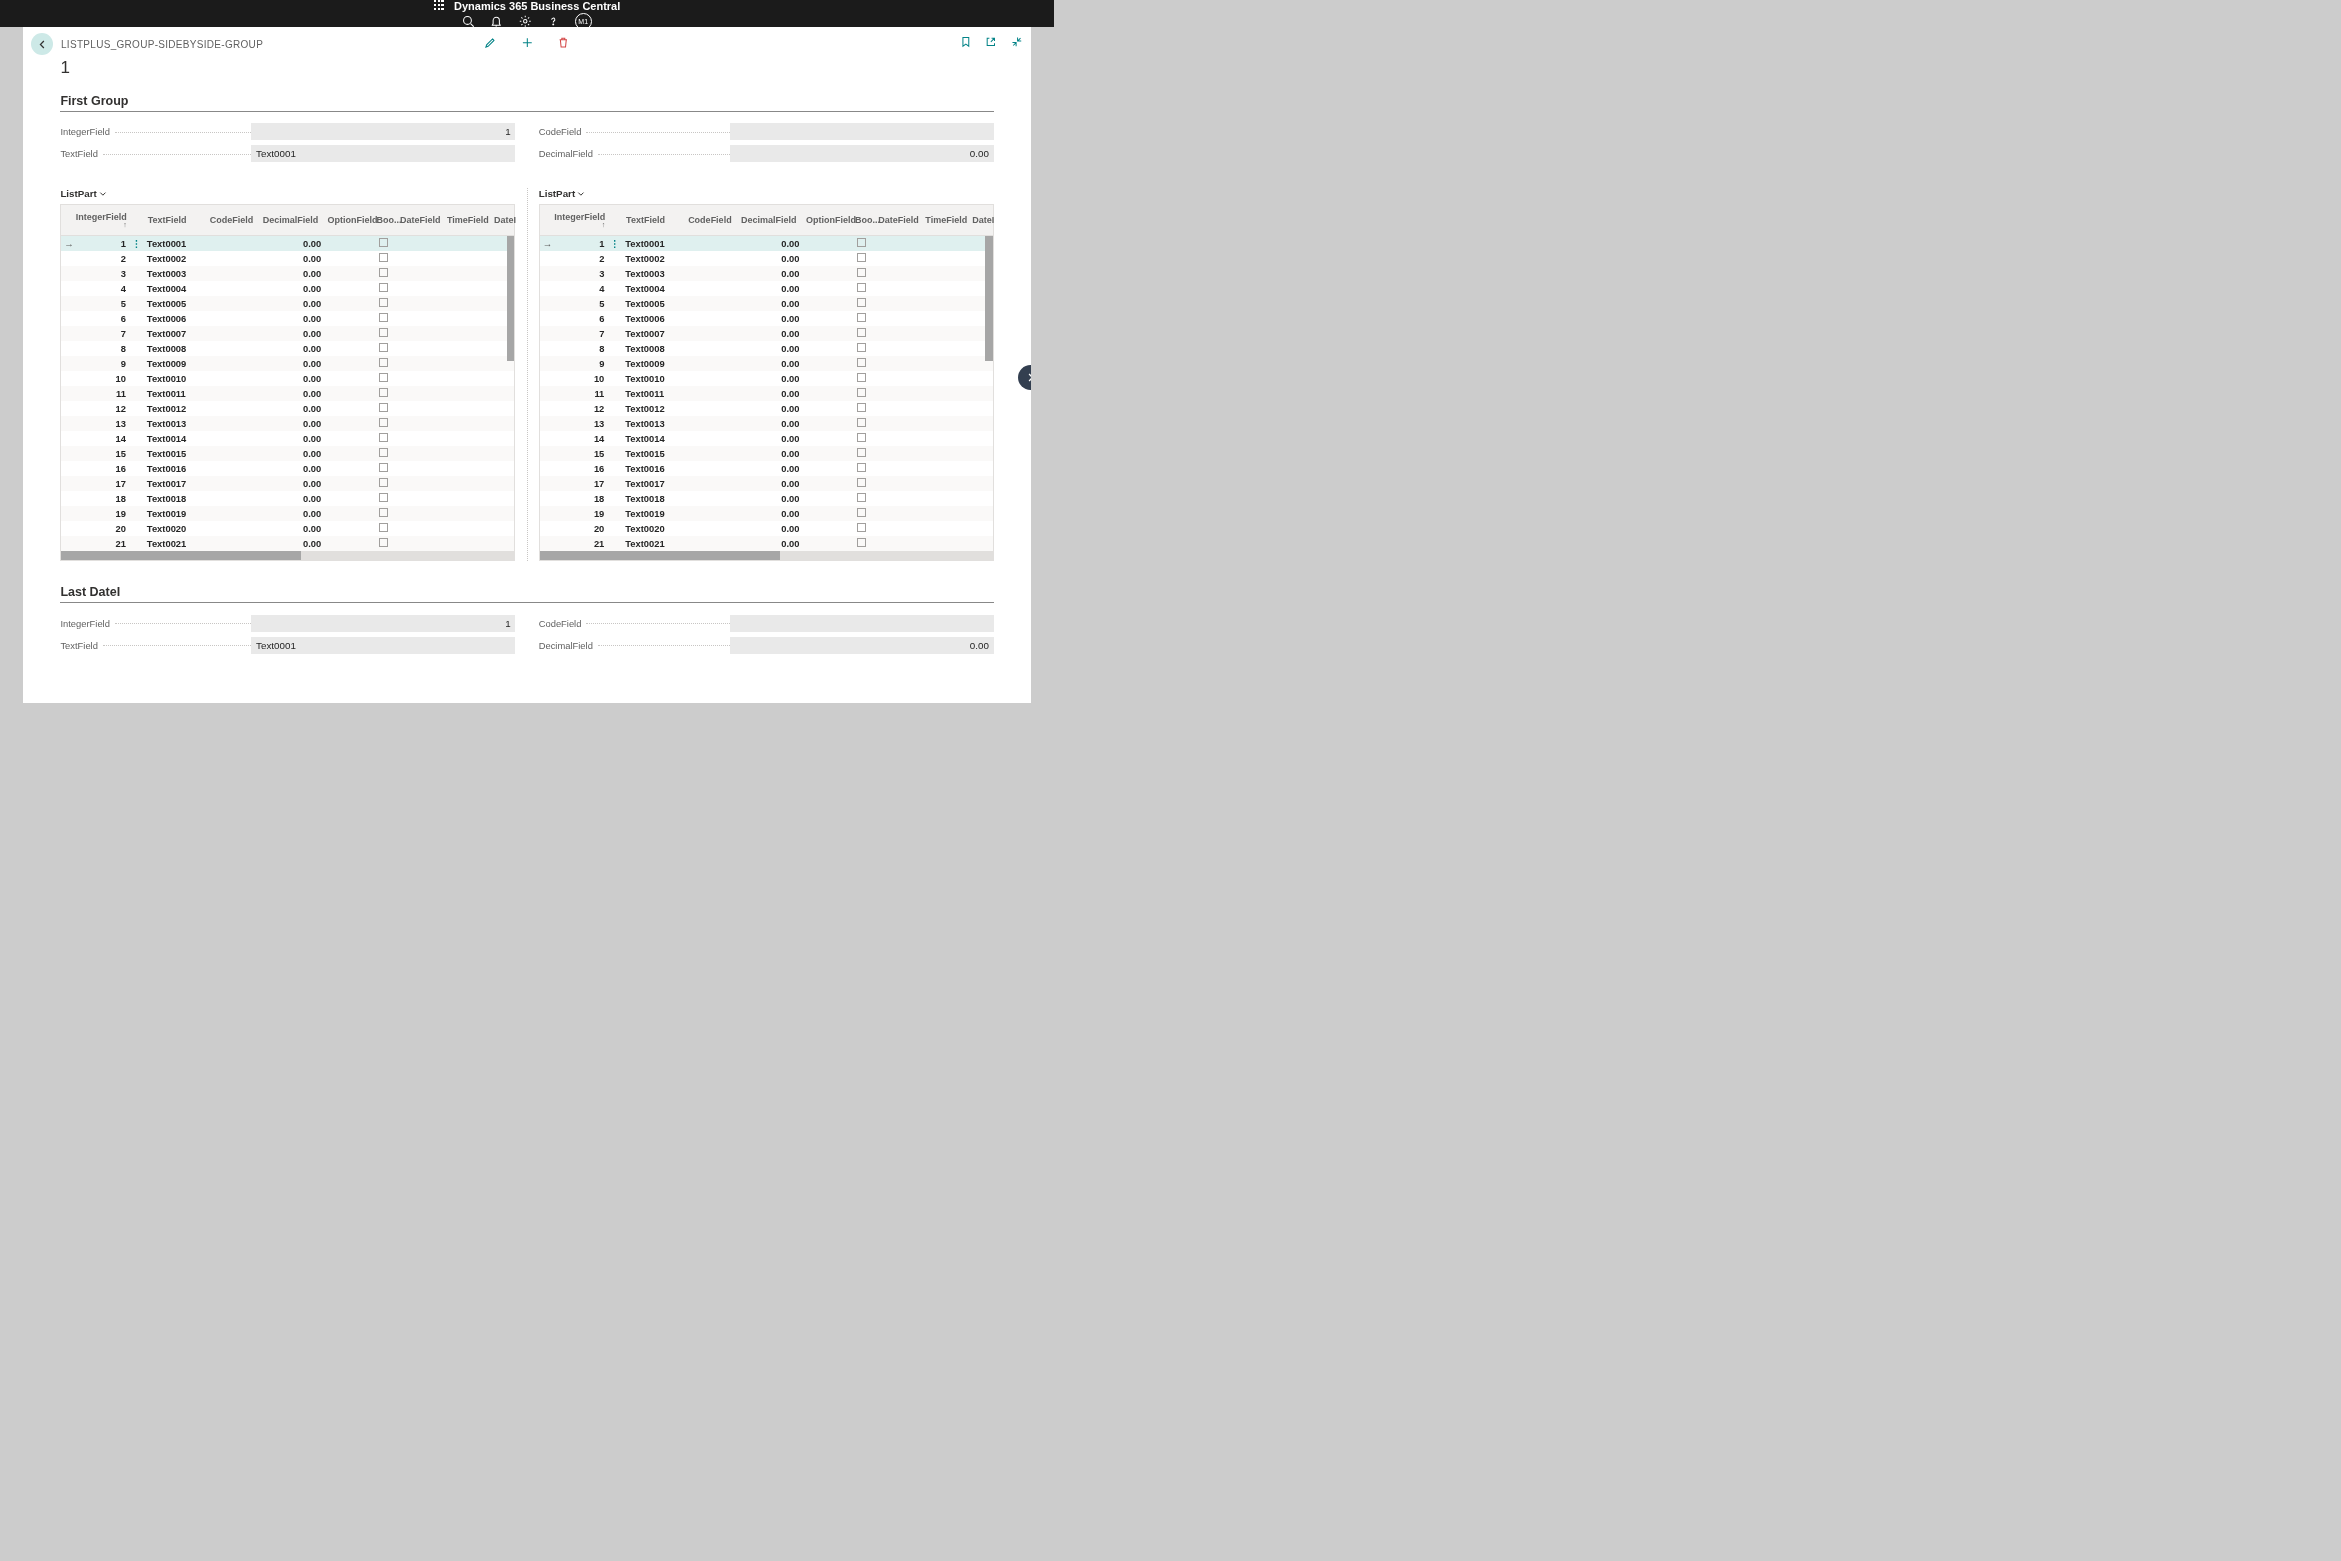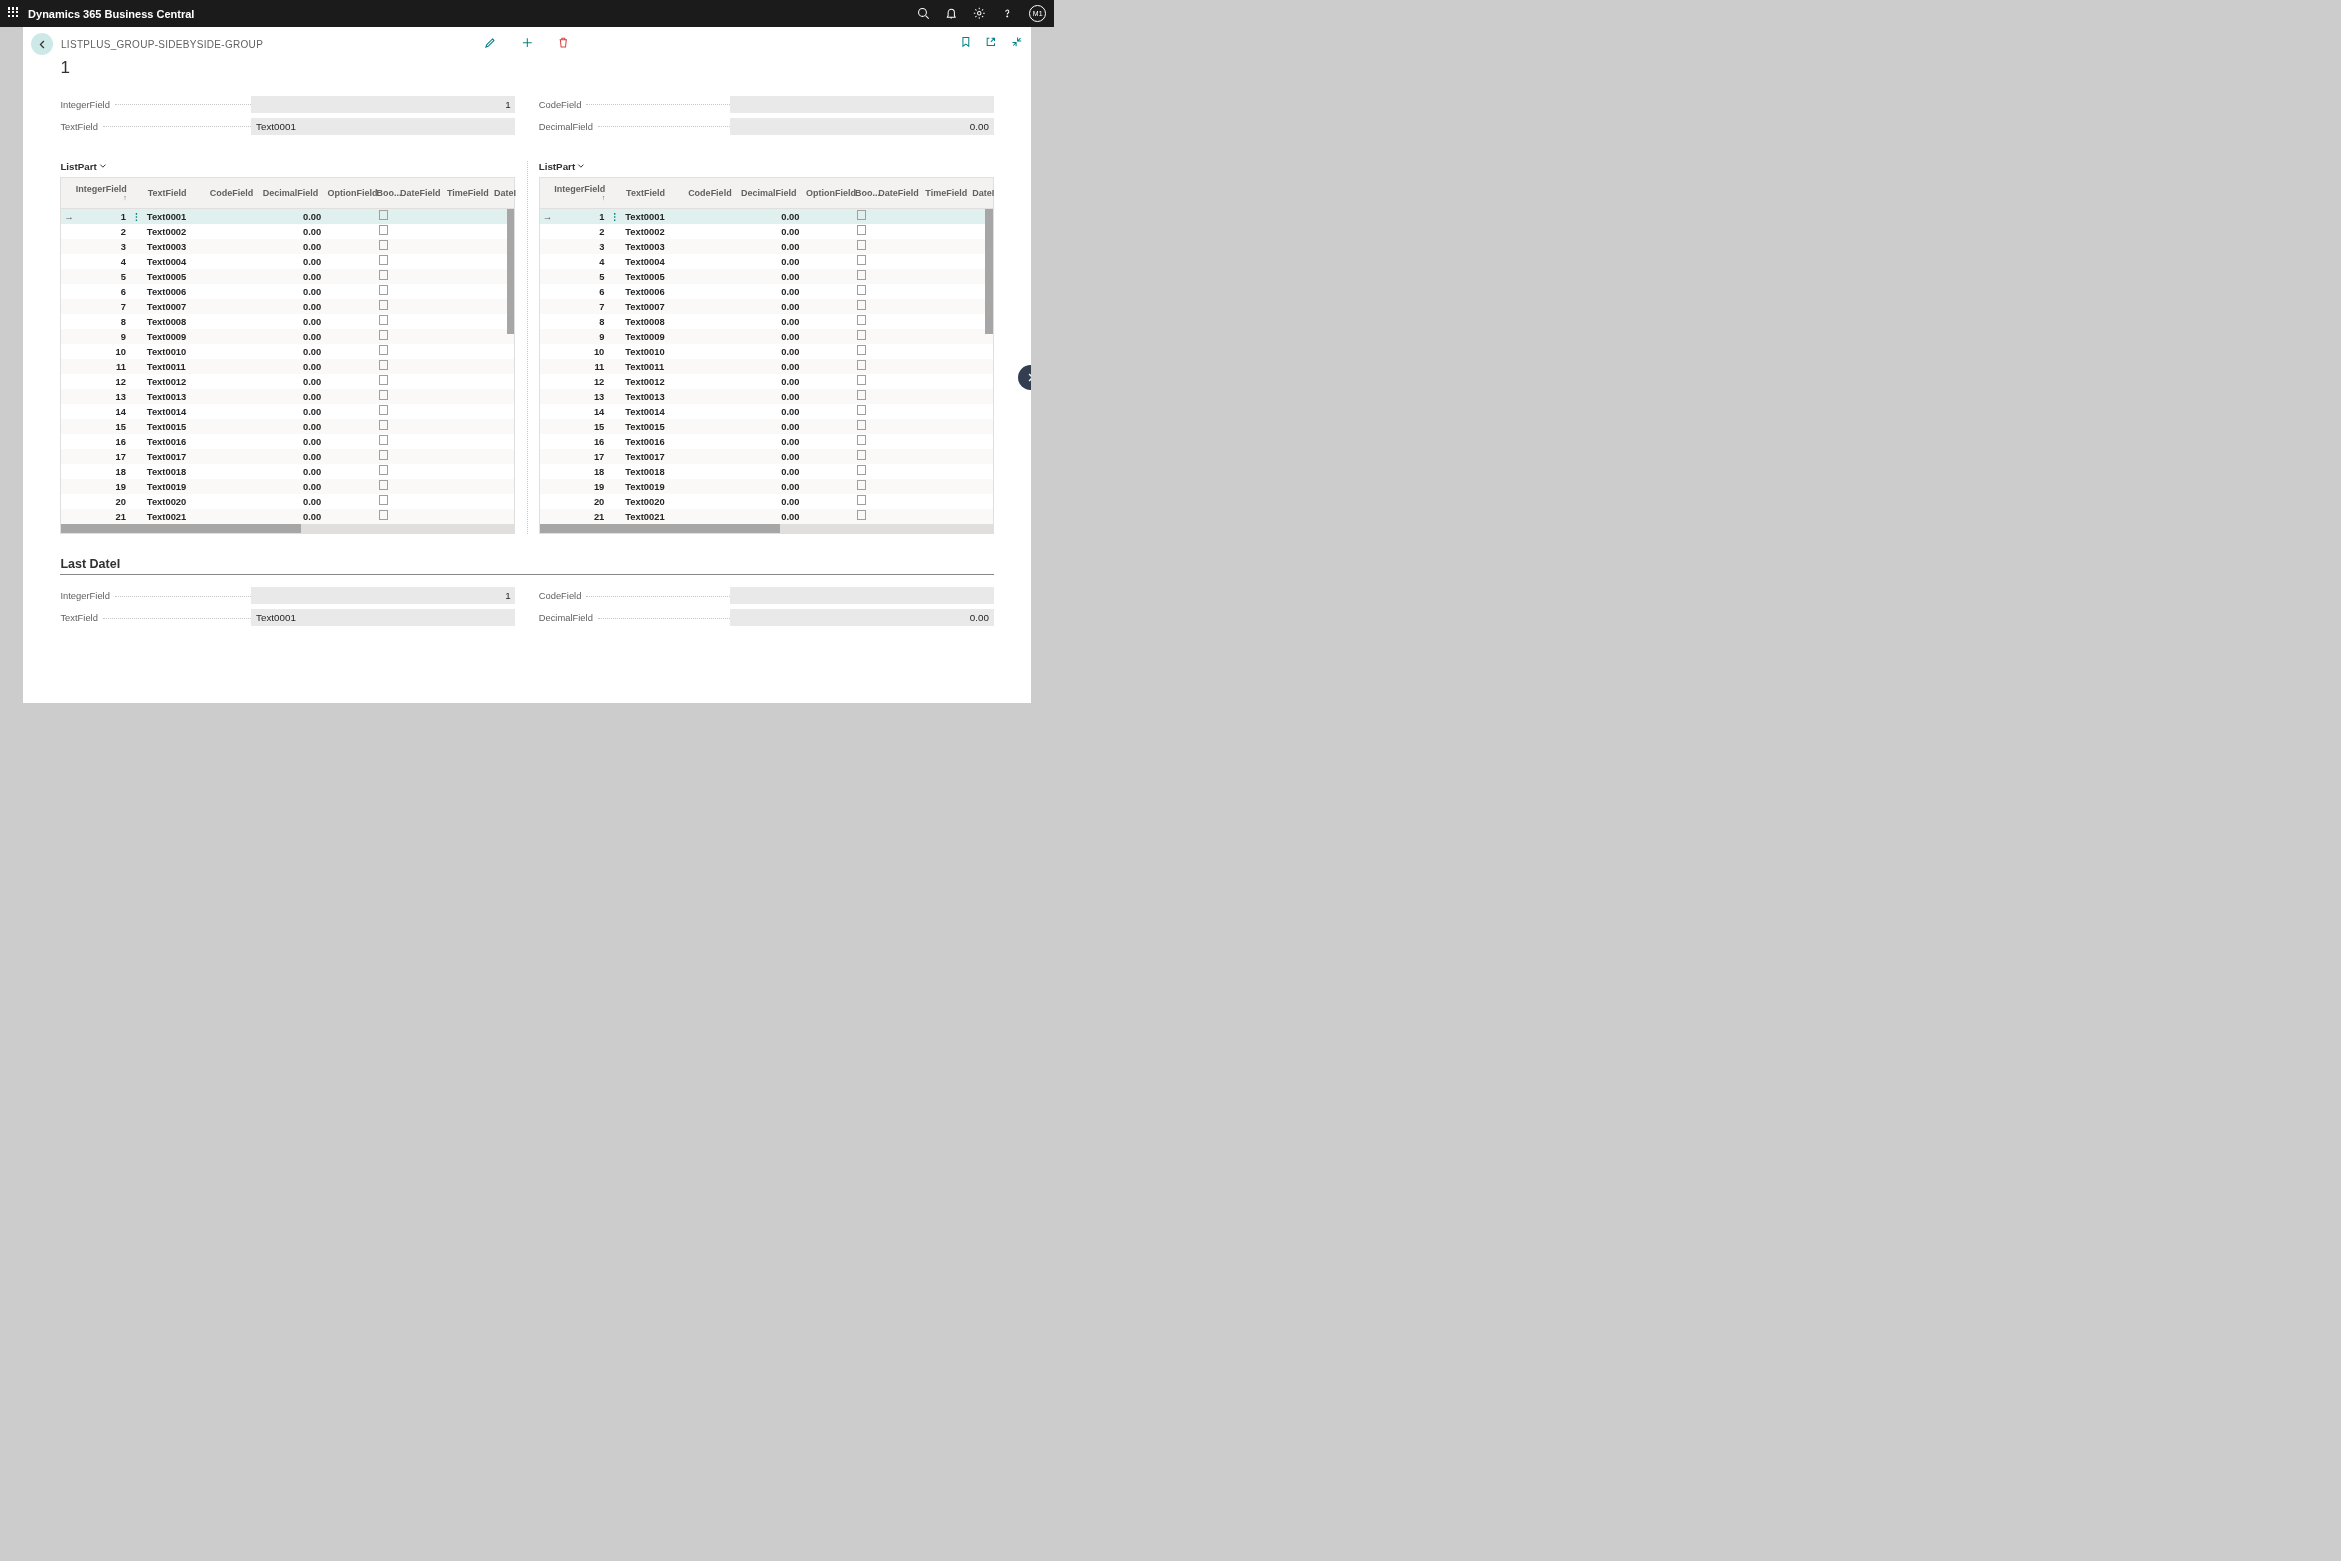--- a/index.html
+++ b/index.html
@@ -1,20 +1,20 @@
 <!DOCTYPE html>
 <html style="font-size:12.5px"><head>
 <meta charset="utf-8">
 <style>
 * { box-sizing: border-box; margin:0; padding:0; }
 body { font-family: "Segoe UI", Arial, sans-serif; background:#cccccc; font-size:10px; color:#252525; }
 .viewport { width:1054px; height:703px; margin:0; position:relative; background:#cccccc; overflow:hidden; }
 
 
-.topnav { height:27px; background:#1b1b1b; display:flex; align-items:center; justify-content:space-between; color:#fff; padding:0 7.8px; }
+.topnav { height:27px; background:#1b1b1b; display:flex; align-items:center; justify-content:space-between; color:#fff; padding:0 7.8px;flex-direction:column; }
 .topnav-left { display:flex; align-items:center; gap:7.8px; }
 .waffle { width:12.5px; height:12.5px; display:grid; grid-template-columns:repeat(3,2.3px); grid-template-rows:repeat(3,2.3px); gap:1.6px; }
 .waffle div { background:#fff; }
 .brand { font-size:11px; font-weight:600; }
 .topnav-right { display:flex; align-items:center; gap:15.6px; }
 .topicon { width:12.5px; height:12.5px; display:flex; align-items:center; justify-content:center; color:#fff; }
 .topicon svg { width:12.5px; height:12.5px; stroke:#fff; fill:none; stroke-width:1.3; }
 .avatar { width:17px; height:17px; border:0.8px solid #fff; border-radius:50%; display:flex; align-items:center; justify-content:center; font-size:7px; color:#fff;}
 
 
@@ -165,20 +165,21 @@
             </svg></div>
         <div><svg viewBox="0 0 16 16">
               <path d="M2 9l5-0 0 5M14 7l-5 0 0-5M7 9l-4 4M9 7l4-4"></path>
             </svg></div>
       </div>
     </div>
     <div class="pagetitle">1</div>
 
     <div class="content">
 
+      <div class="group-heading">First Group</div>
       <div class="fieldgrid">
         <div class="fieldrow">
           <div class="fieldlabel">IntegerField</div>
           <div class="fieldinput right">1</div>
         </div>
         <div class="fieldrow">
           <div class="fieldlabel">CodeField</div>
           <div class="fieldinput"></div>
         </div>
         <div class="fieldrow">

